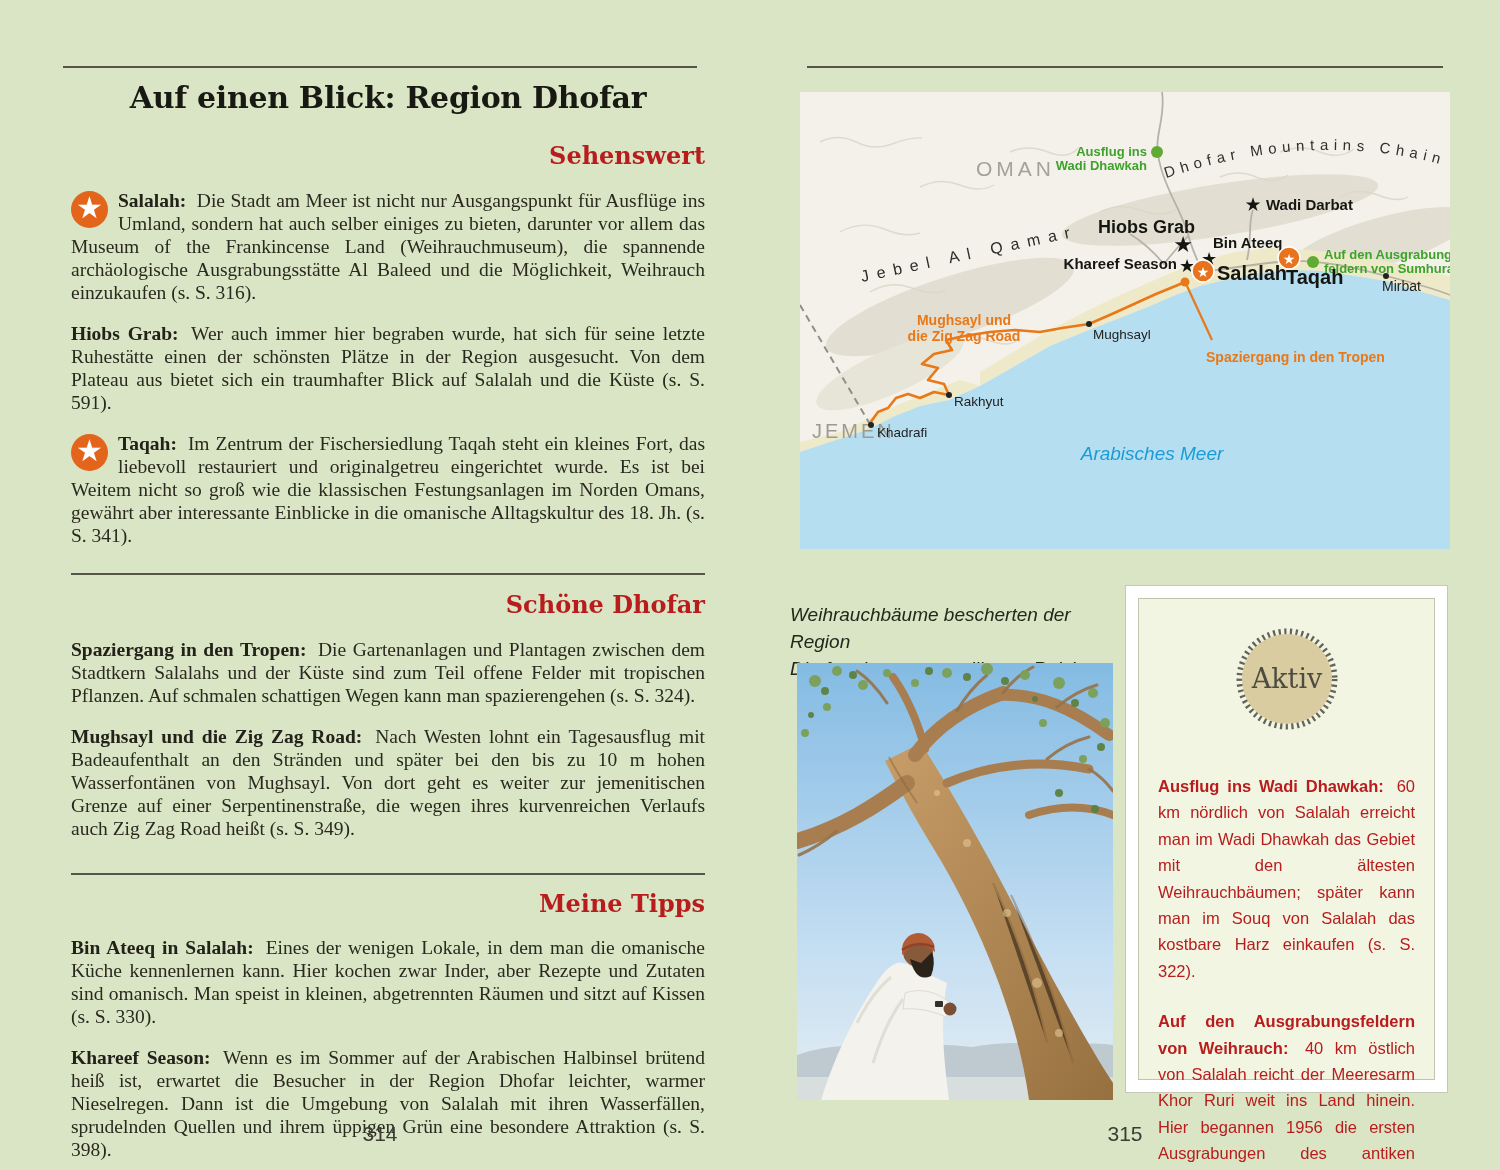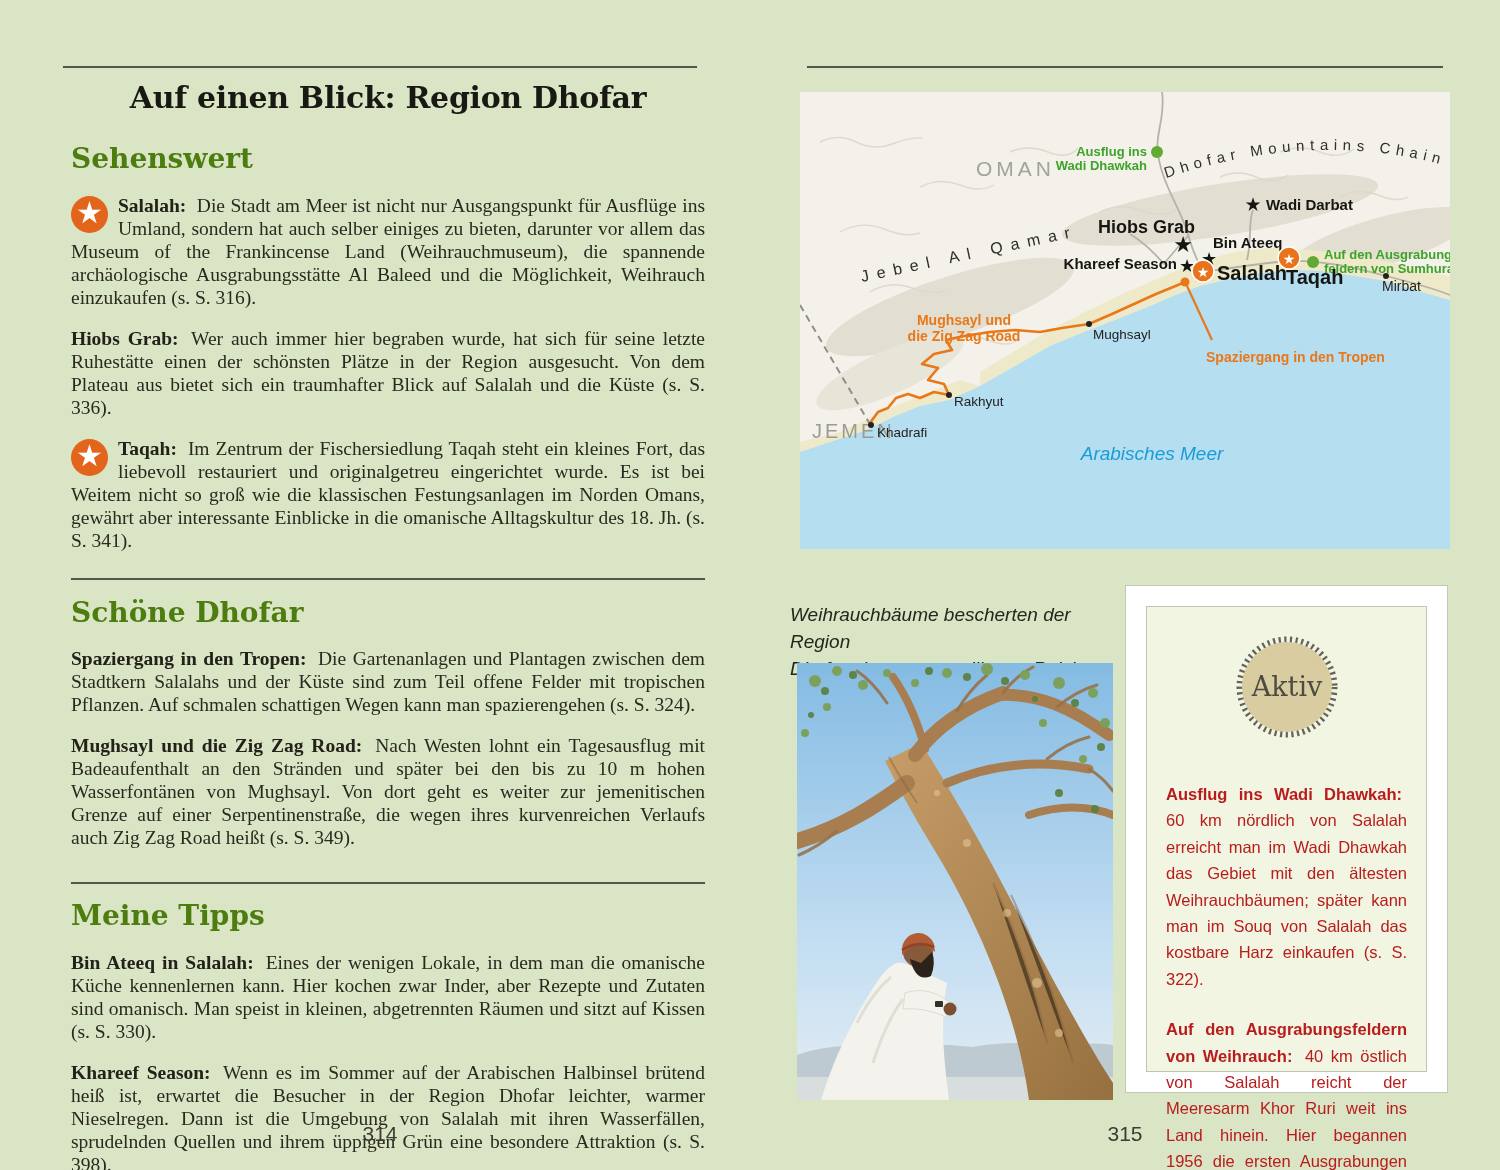--- a/index.html
+++ b/index.html
@@ -14,21 +14,21 @@
   .rule-right{left:807px;top:66px;width:636px;}
 
   
   .left-col{position:absolute;left:71px;top:80px;width:634px;}
   .left-col h1{
     margin:0;font-family:"DejaVu Serif",serif;font-weight:bold;
     font-size:30px;line-height:1.2;text-align:center;color:#191913;letter-spacing:-.3px;
   }
   .left-col h2{
     margin:26px 0 0;font-family:"DejaVu Serif",serif;font-weight:bold;
-    font-size:28px;line-height:1.2;text-align:left;color:#4d7c0f;
+    font-size:24px;line-height:1.2;text-align:right;color:#b91c1c;
   }
   .left-col h2.h-routen{margin-top:16px}
   .left-col h2.h-tipps{margin-top:15px}
   .body-para{
     margin:18px 0 0;font-size:19.5px;line-height:1.18;text-align:justify;color:#2a291f;
   }
   .body-para .lead{font-weight:bold;margin-right:5px;color:#23221a;}
   .divider{margin:26px 0 0;border:none;border-top:2px solid #55554a;}
   .divider.d2{margin-top:33px;}
   .star-badge{
@@ -51,21 +51,21 @@
   .map-wrap{position:absolute;left:800px;top:92px;width:650px;height:457px;}
   .photo-caption{
     position:absolute;left:790px;top:602px;width:330px;
     font-family:"Liberation Sans",sans-serif;font-style:italic;
     font-size:19px;line-height:1.42;text-align:left;color:#23271c;
   }
   .photo-wrap{position:absolute;left:797px;top:663px;width:316px;height:437px;}
 
   .aktiv-box{
     position:absolute;left:1125px;top:585px;width:323px;height:508px;
-    background:#ffffff;border:1px solid #c3c9b2;box-sizing:border-box;padding:20px;
+    background:#ffffff;border:1px solid #c3c9b2;box-sizing:border-box;padding:12px;
   }
   .aktiv-inner{
     border:1px solid #bfc5ae;background:#f1f5e2;height:100%;box-sizing:border-box;
     padding:24px 19px 0 19px;
   }
   .seal{display:block;margin:4px auto 0;width:104px;height:104px;}
   .seal text{
     font-family:"DejaVu Serif",serif;font-size:27px;fill:#4c4c40;
   }
   .aktiv-para{
@@ -94,21 +94,21 @@
   <p class="body-para">
     <span class="star-badge">
         <span class="star-glyph">★</span>
       </span>
     <span class="lead">Salalah:</span>
     <span>Die Stadt am Meer ist nicht nur Ausgangspunkt für Ausflüge ins Umland, sondern hat auch selber einiges zu bieten, darunter vor allem das Museum of the Frankincense Land (Weihrauchmuseum), die spannende archäologische Ausgrabungsstätte Al Baleed und die Möglichkeit, Weihrauch einzukaufen (s. S. 316).</span>
   </p>
 
   <p class="body-para">
     <span class="lead">Hiobs Grab:</span>
-    <span>Wer auch immer hier begraben wurde, hat sich für seine letzte Ruhestätte einen der schönsten Plätze in der Region ausgesucht. Von dem Plateau aus bietet sich ein traumhafter Blick auf Salalah und die Küste (s. S. 336).</span>
+    <span>Wer auch immer hier begraben wurde, hat sich für seine letzte Ruhestätte einen der schönsten Plätze in der Region ausgesucht. Von dem Plateau aus bietet sich ein traumhafter Blick auf Salalah und die Küste (s. S. 591).</span>
   </p>
 
   <p class="body-para">
     <span class="star-badge">
         <span class="star-glyph">★</span>
       </span>
     <span class="lead">Taqah:</span>
     <span>Im Zentrum der Fischersiedlung Taqah steht ein kleines Fort, das liebevoll restauriert und originalgetreu eingerichtet wurde. Es ist bei Weitem nicht so groß wie die klassischen Festungsanlagen im Norden Omans, gewährt aber interessante Einblicke in die omanische Alltagskultur des 18. Jh. (s. S. 341).</span>
   </p>
 

